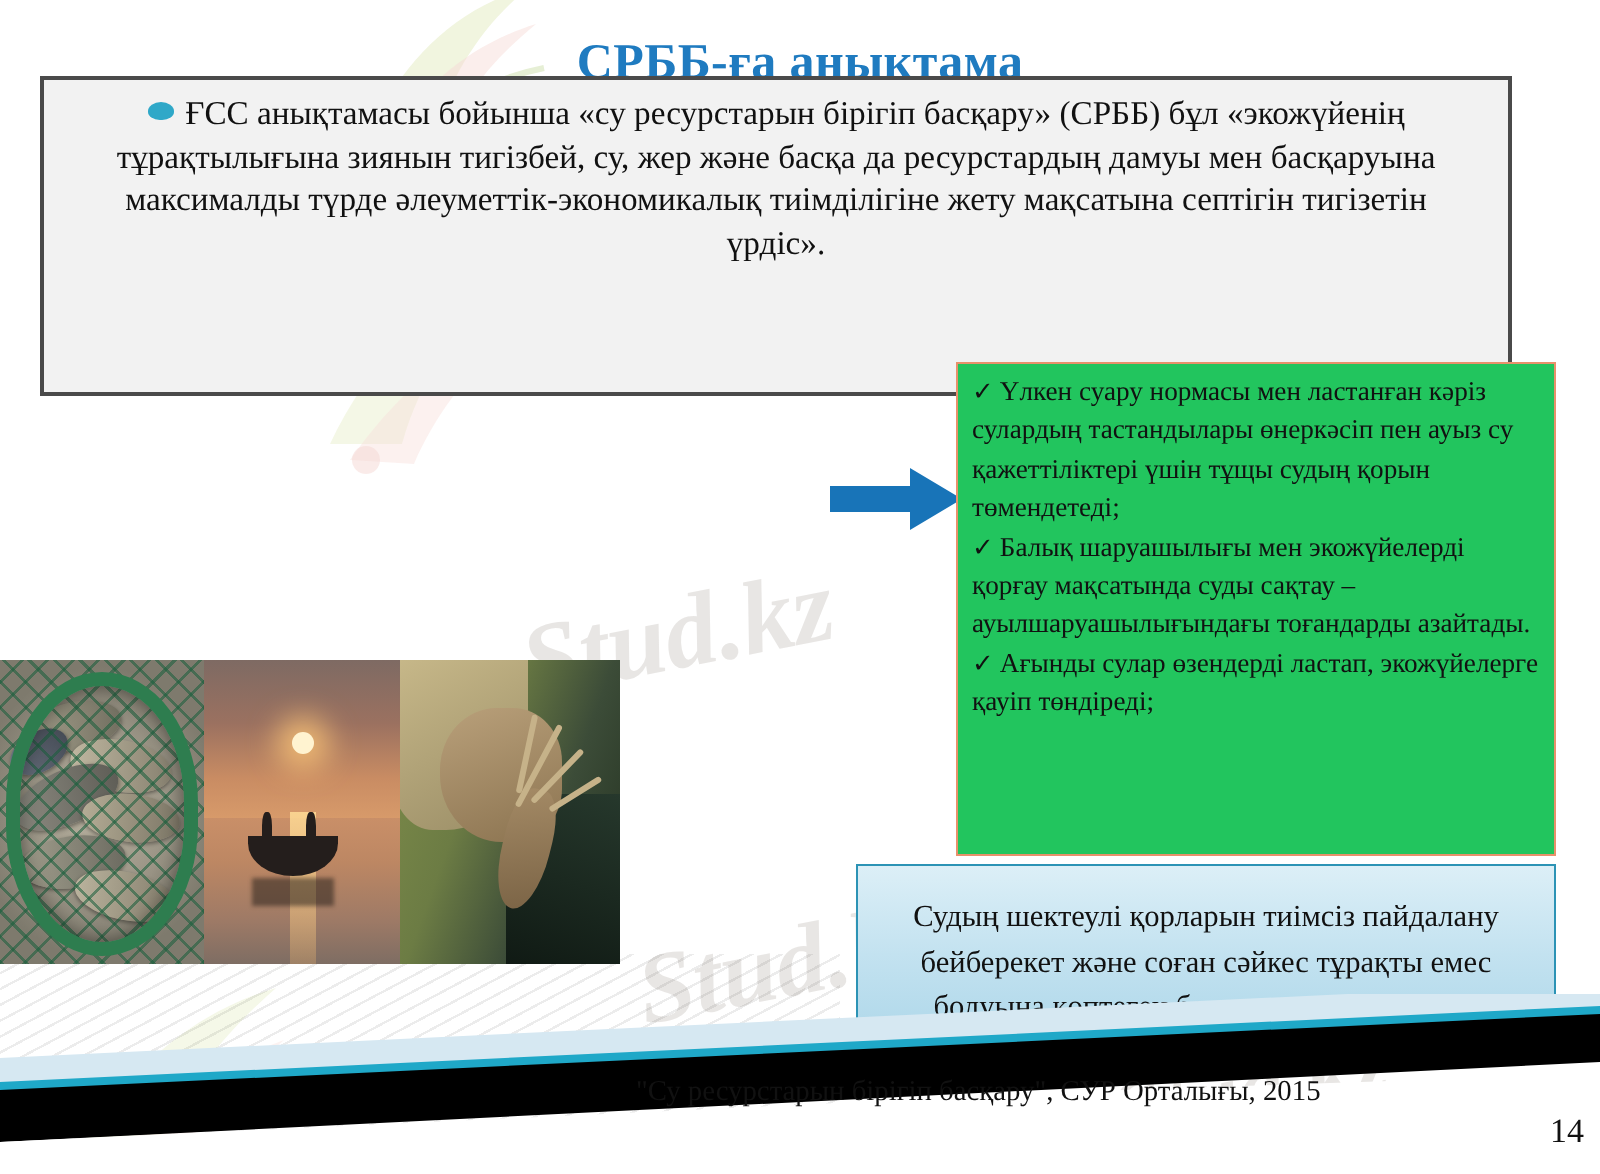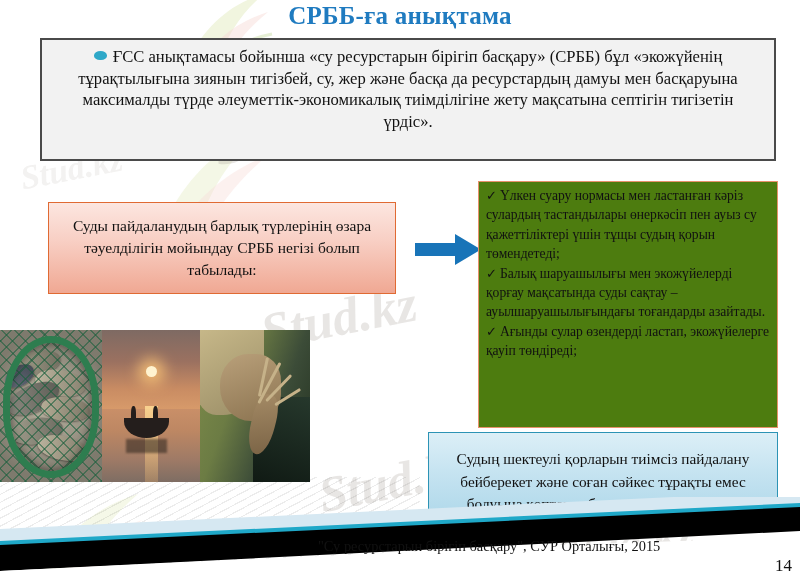--- a/index.html
+++ b/index.html
@@ -28,31 +28,31 @@
     white-space:nowrap;
     transform:rotate(-11deg);
     pointer-events:none;user-select:none;
   }
   .wm-bird{
     position:absolute;pointer-events:none;opacity:.5;
   }
 
   
   .title{
-    position:absolute;left:0;top:0;width:800px;height:34px;
+    position:absolute;left:0;top:16px;width:800px;height:34px;
     text-align:center;
     color:#1F7BC0;
     font-family:"Liberation Serif", serif;
     font-weight:700;font-size:25px;line-height:32px;
     letter-spacing:.2px;
   }
 
   
   .def-box{
-    position:absolute;left:40px;top:38px;width:736px;height:123px;
+    position:absolute;left:20px;top:38px;width:736px;height:160px;
     background:#F2F2F2;
     border:2px solid #4A4A4A;
     box-sizing:border-box;
     padding:6px 16px 6px 16px;
     text-align:center;
     font-size:16.6px;line-height:21.5px;
     color:#111;
   }
   .def-bullet{
     display:inline-block;width:13px;height:9px;
@@ -75,21 +75,21 @@
   
   .arrow{
     position:absolute;left:415px;top:233px;width:66px;height:33px;
   }
 
   
   .check-box{
     position:absolute;left:478px;top:181px;width:300px;height:247px;
     border:1.5px solid #E8916B;
     box-sizing:border-box;
-    background:#4d7c0f;
+    background:#22c55e;
     padding:4px 7px 3px 7px;
     font-size:13.6px;line-height:19.4px;color:#111;
     text-align:left;
   }
   .check-item{margin:0;text-indent:0;}
   .tick{font-size:13px;color:#111;margin-right:3px;}
 
   
   .blue-box{
     position:absolute;left:428px;top:432px;width:350px;height:100px;
@@ -212,23 +212,20 @@
   <div class="wm-text" style="left:20px;top:150px;font-size:34px;opacity:.55;">Stud.kz</div>
 
   <div class="wm-stripes"></div>
 
   <div class="title">СРББ-ға анықтама</div>
 
   <div class="def-box">
     <span class="def-bullet"></span><span>ҒСС анықтамасы бойынша «су ресурстарын бірігіп басқару» (СРББ) бұл «экожүйенің тұрақтылығына зиянын тигізбей, су, жер және басқа да ресурстардың дамуы мен басқаруына максималды түрде әлеуметтік-экономикалық тиімділігіне жету мақсатына септігін тигізетін үрдіс».</span>
   </div>
 
-  <div class="pink-box">
-    <span>Суды пайдаланудың барлық түрлерінің өзара тәуелділігін мойындау СРББ негізі болып табылады:</span>
-  </div>
 
   <div class="arrow">
     <svg viewBox="0 0 66 33" width="66" height="33">
       <path d="M0 10 L40 10 L40 1 L66 16.5 L40 32 L40 23 L0 23 Z" fill="#1874B8"></path>
     </svg>
   </div>
 
   <div class="check-box">
     <p class="check-item">
       <span class="tick">✓</span><span>Үлкен суару нормасы мен ластанған кәріз сулардың тастандылары өнеркәсіп пен ауыз су қажеттіліктері үшін тұщы судың қорын төмендетеді;</span>

